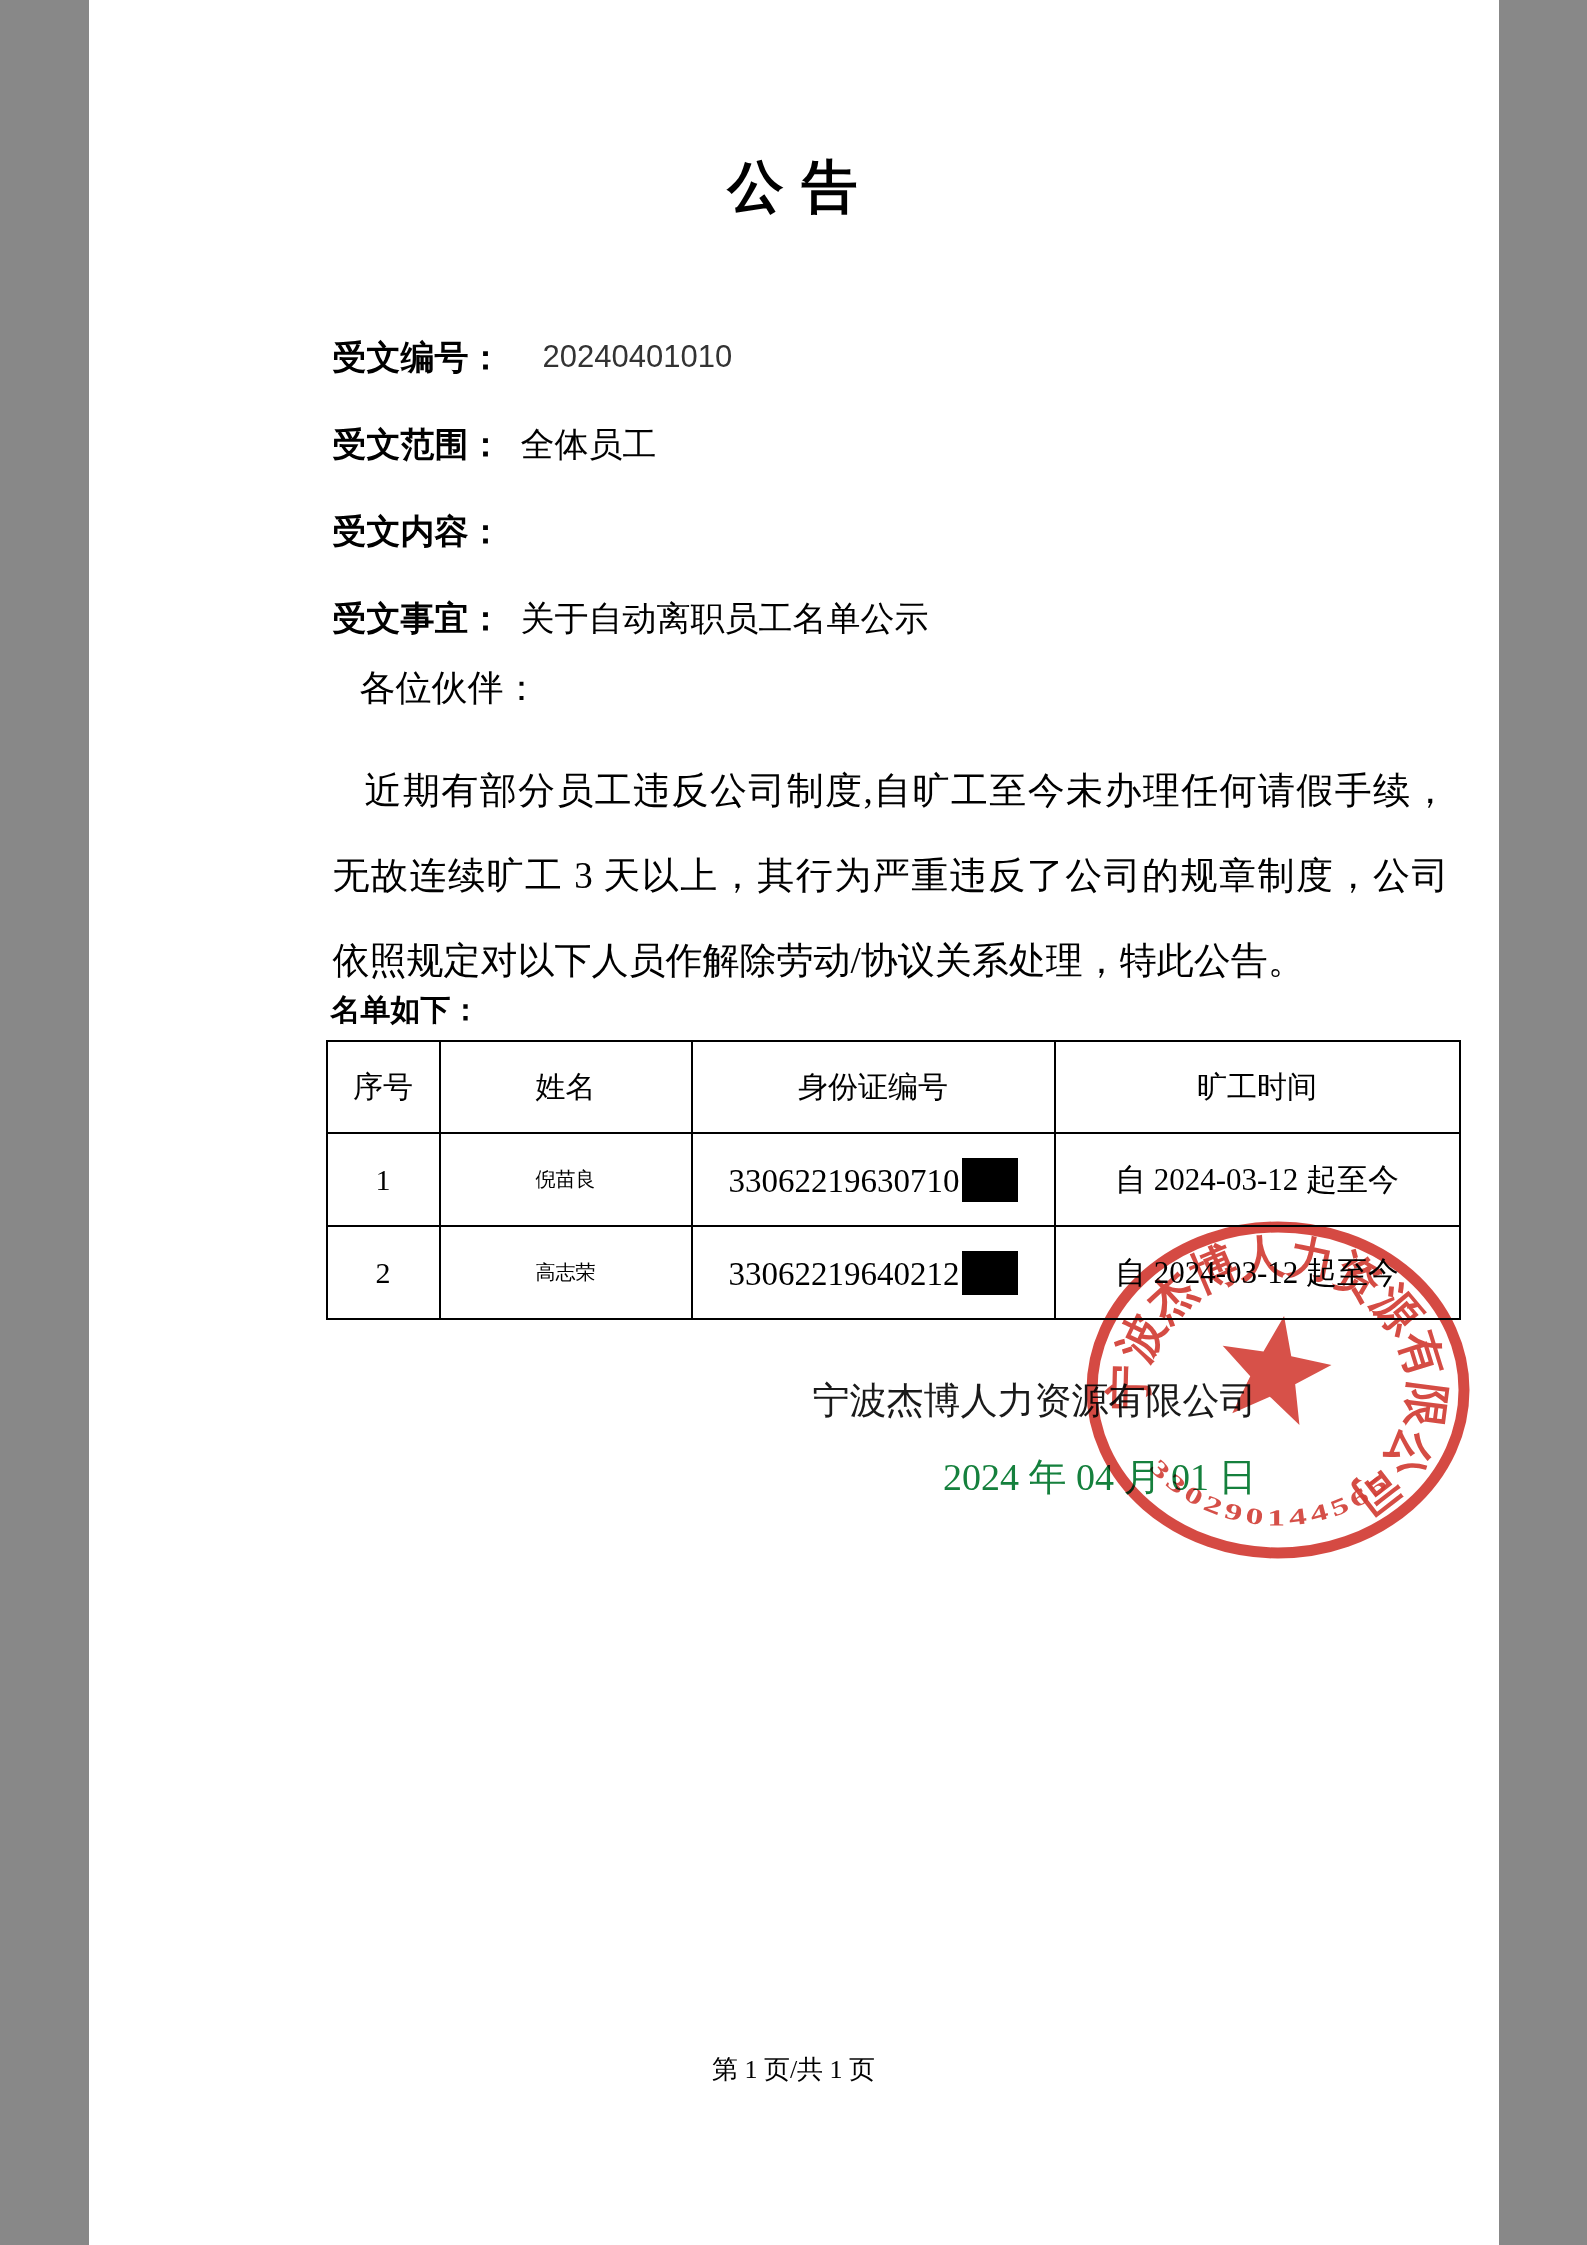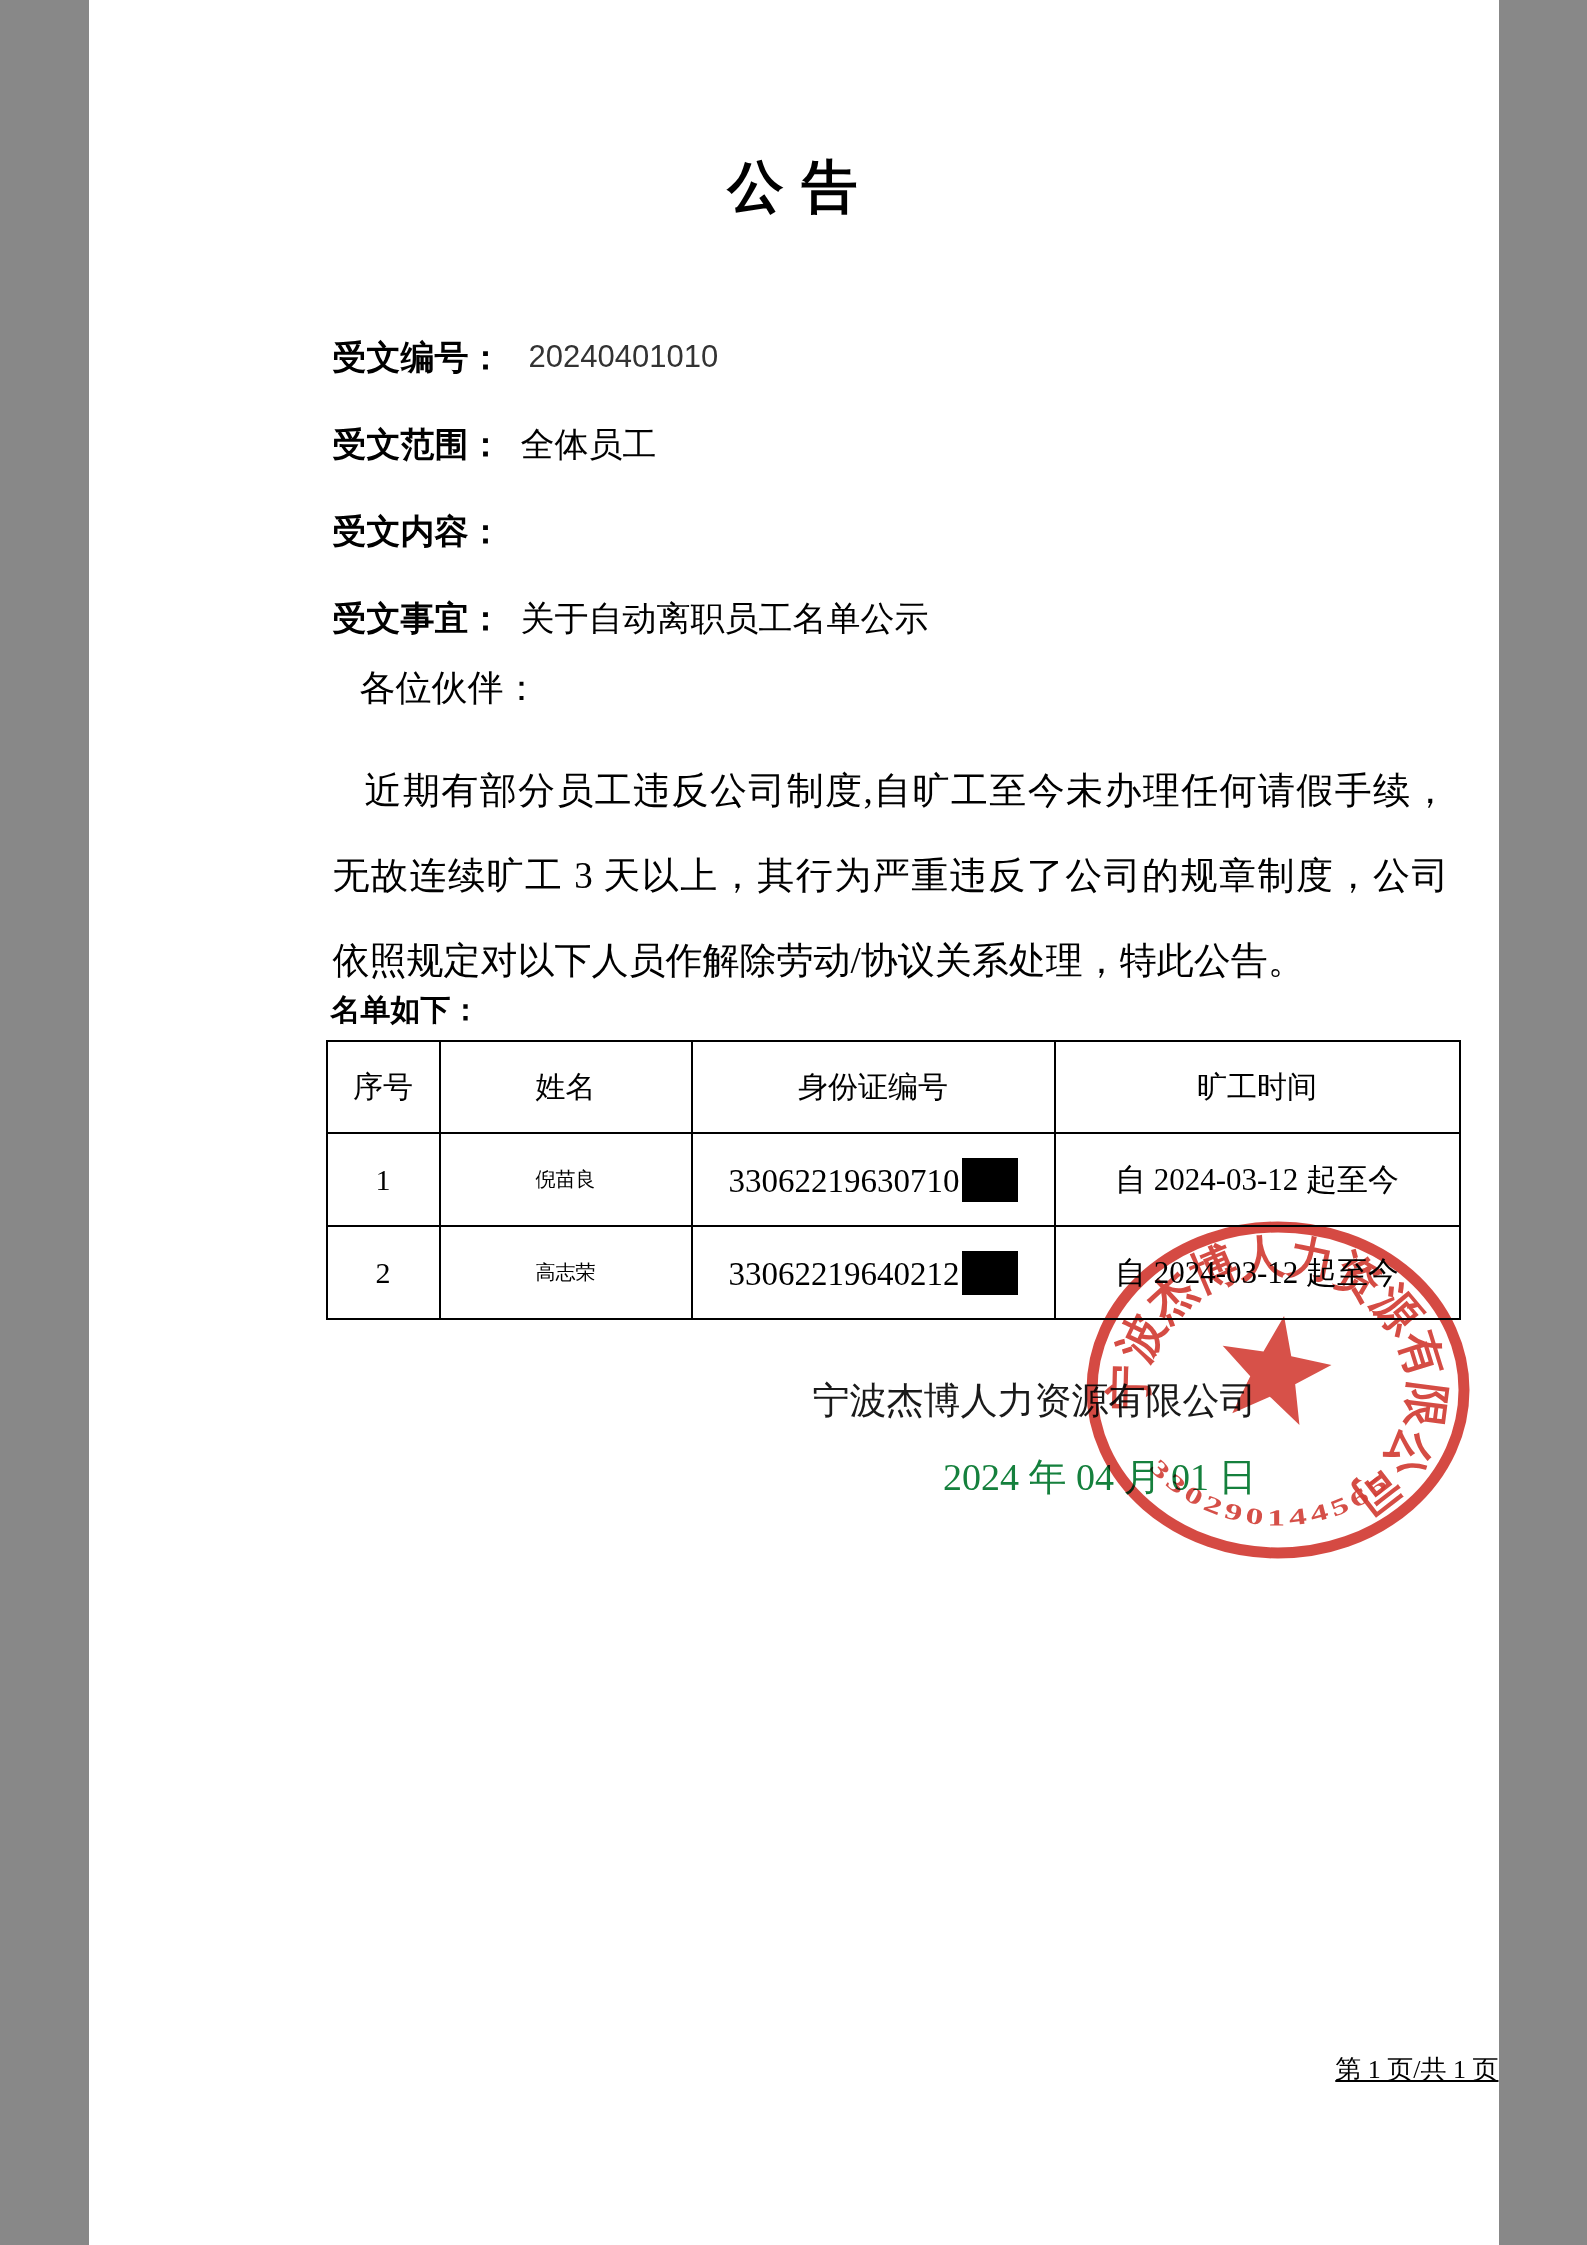--- a/index.html
+++ b/index.html
@@ -17,21 +17,21 @@
     text-align:center;
     font-size:56px;font-weight:bold;
     letter-spacing:2px;
   }
   .fields{position:absolute;top:336px;left:244px;}
   .field-row{height:44px;line-height:44px;margin-bottom:43px;white-space:nowrap;}
   .field-label{font-size:34px;font-weight:bold;}
   .field-value{font-size:34px;margin-left:18px;}
   .field-row.numrow .field-value{
     font-family:"Liberation Sans","DejaVu Sans",sans-serif;
-    font-size:31px;color:#333;position:relative;top:-2px;margin-left:26px;
+    font-size:31px;color:#333;position:relative;top:-2px;margin-left:40px;
   }
   .salutation{
     position:absolute;top:664px;left:244px;
     font-size:36px;
     margin-left:27px;
   }
   .paragraph{
     position:absolute;top:748px;left:244px;width:1116px;
     font-size:37px;
   }
@@ -77,21 +77,21 @@
   .sig-date{font-size:38px;line-height:46px;margin-top:30px;color:#15803d;}
   .stamp{
     position:absolute;left:980px;top:1200px;
     width:420px;height:390px;
     mix-blend-mode:multiply;
     opacity:0.92;
   }
   .stamp text{font-family:"Liberation Serif","DejaVu Serif",serif;}
   .footer{
     position:absolute;top:2052px;left:0;width:100%;
-    text-align:right;font-size:26px;text-decoration:underline;
+    text-align:center;font-size:26px;
   }
 </style>
 </head>
 <body>
 
 <div class="page">
 
   <div class="doc-title">公 告</div>
 
   <div class="fields">

